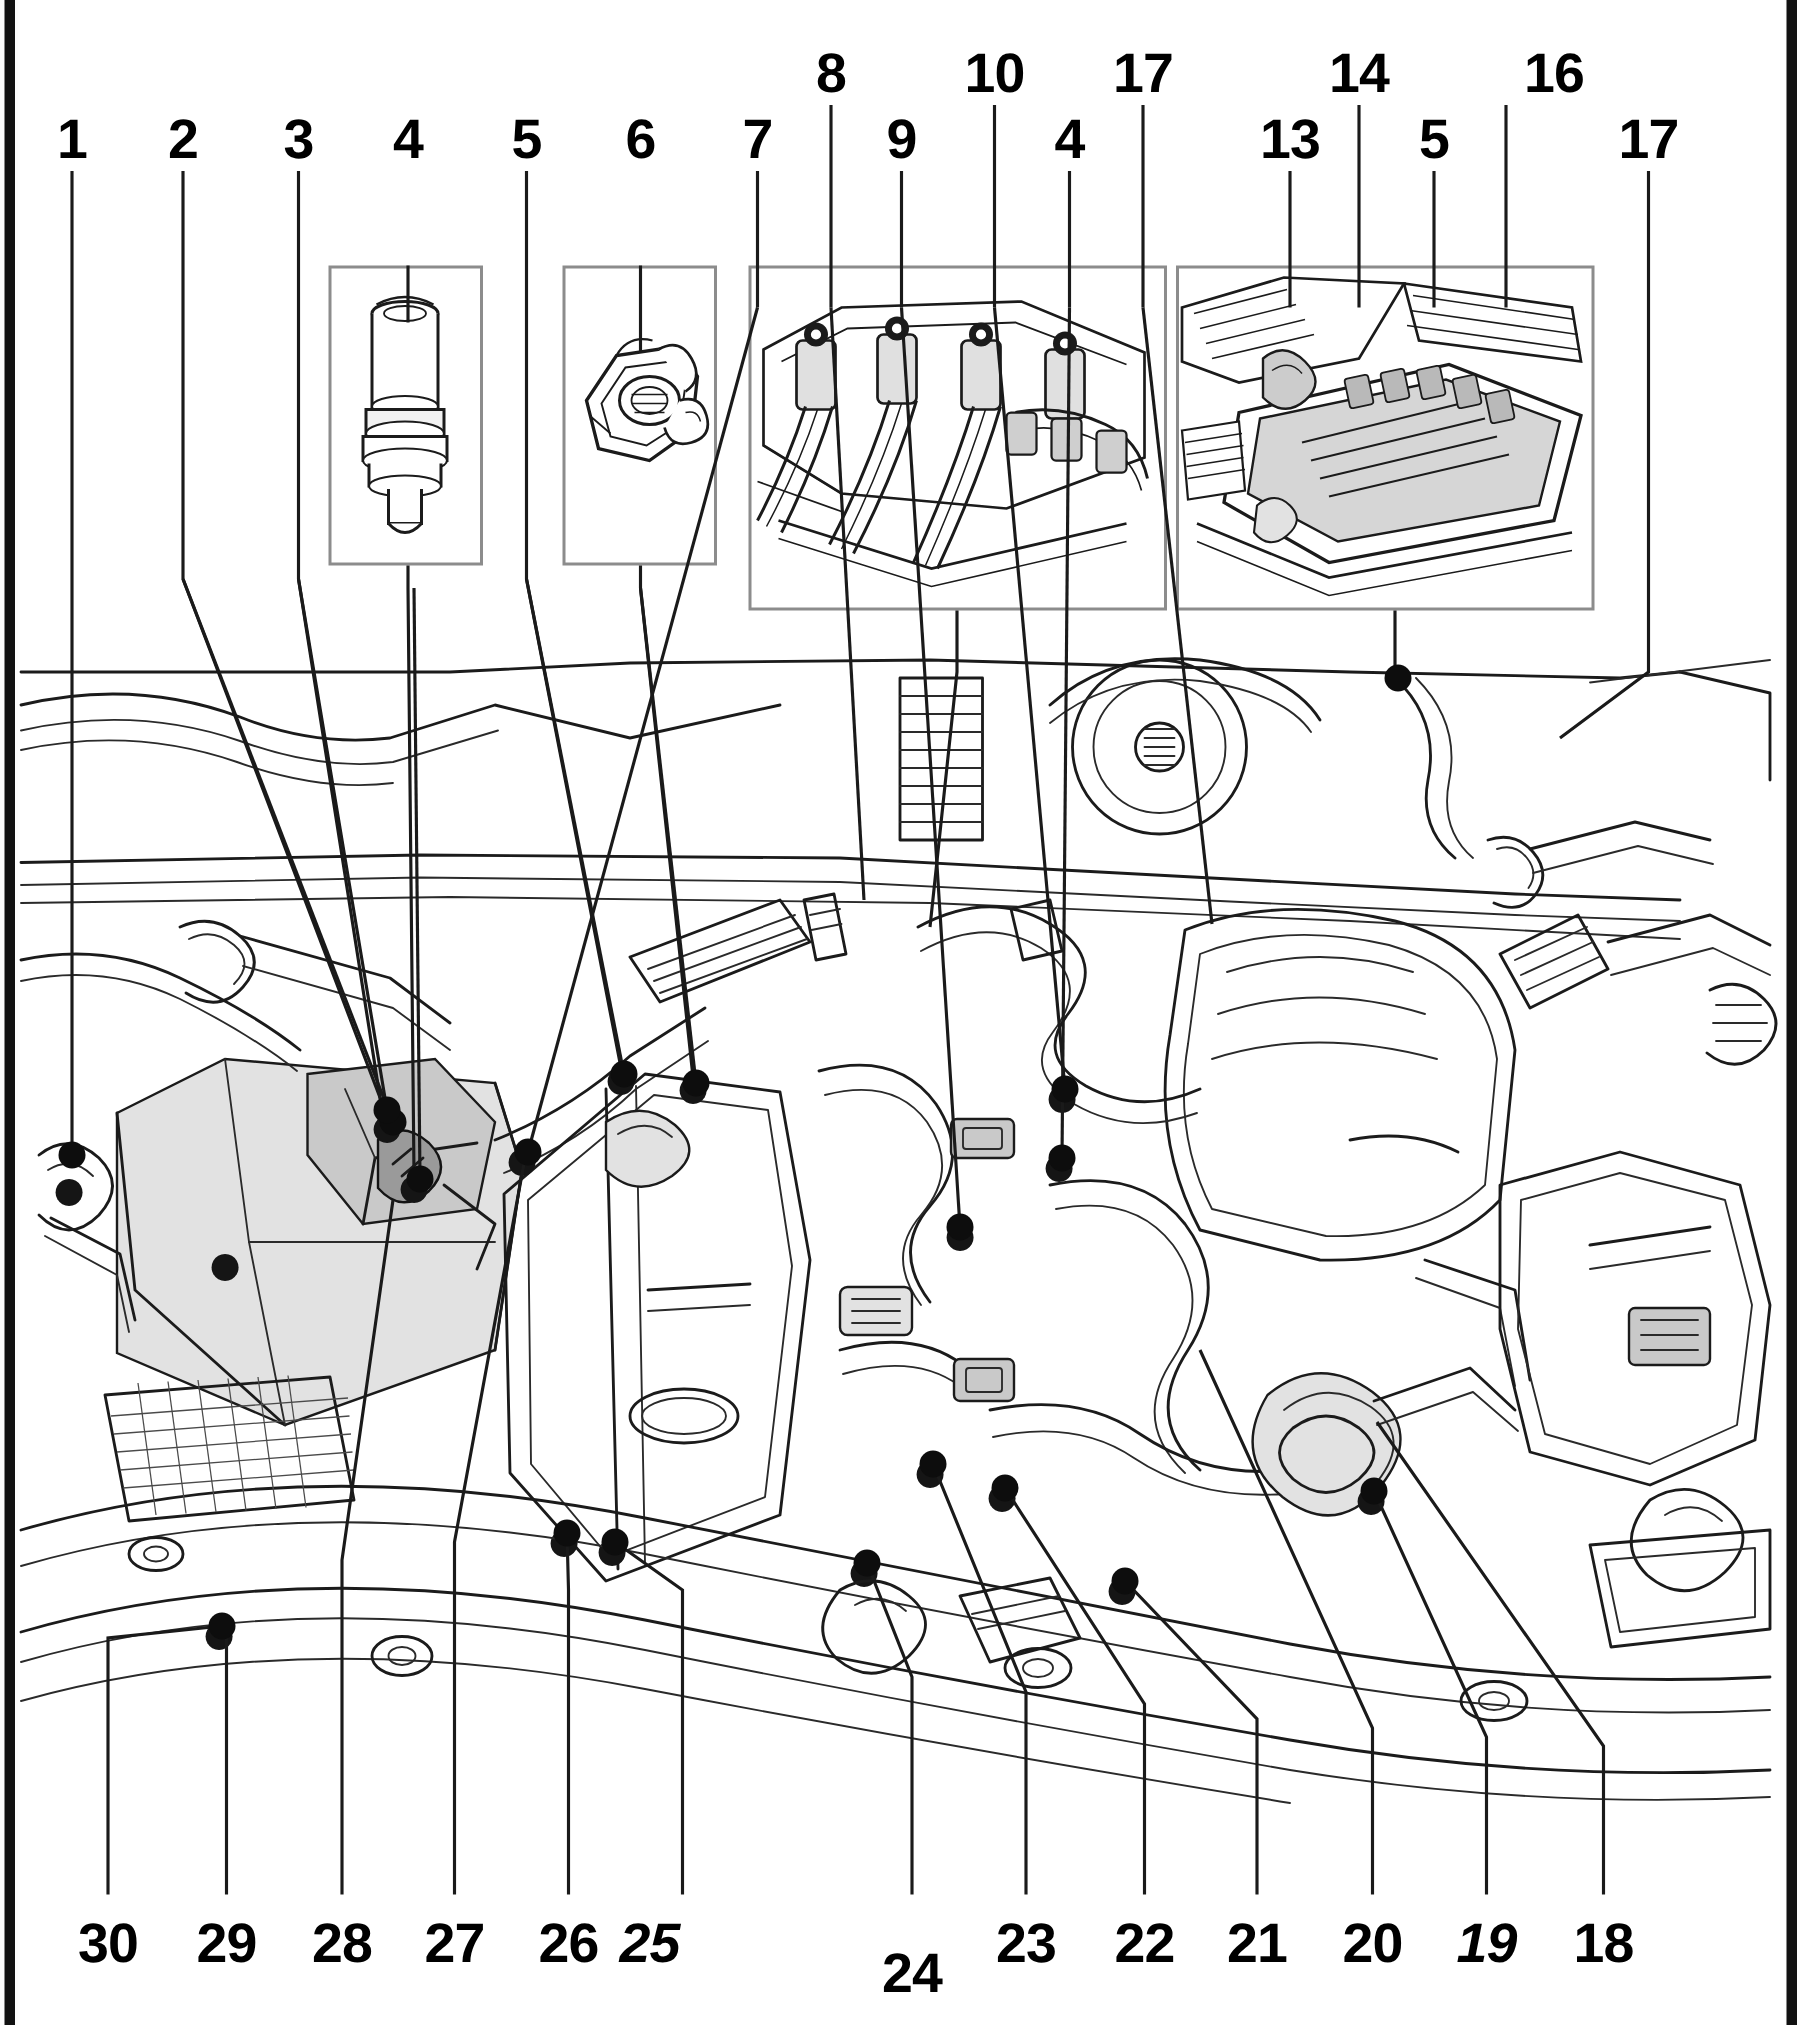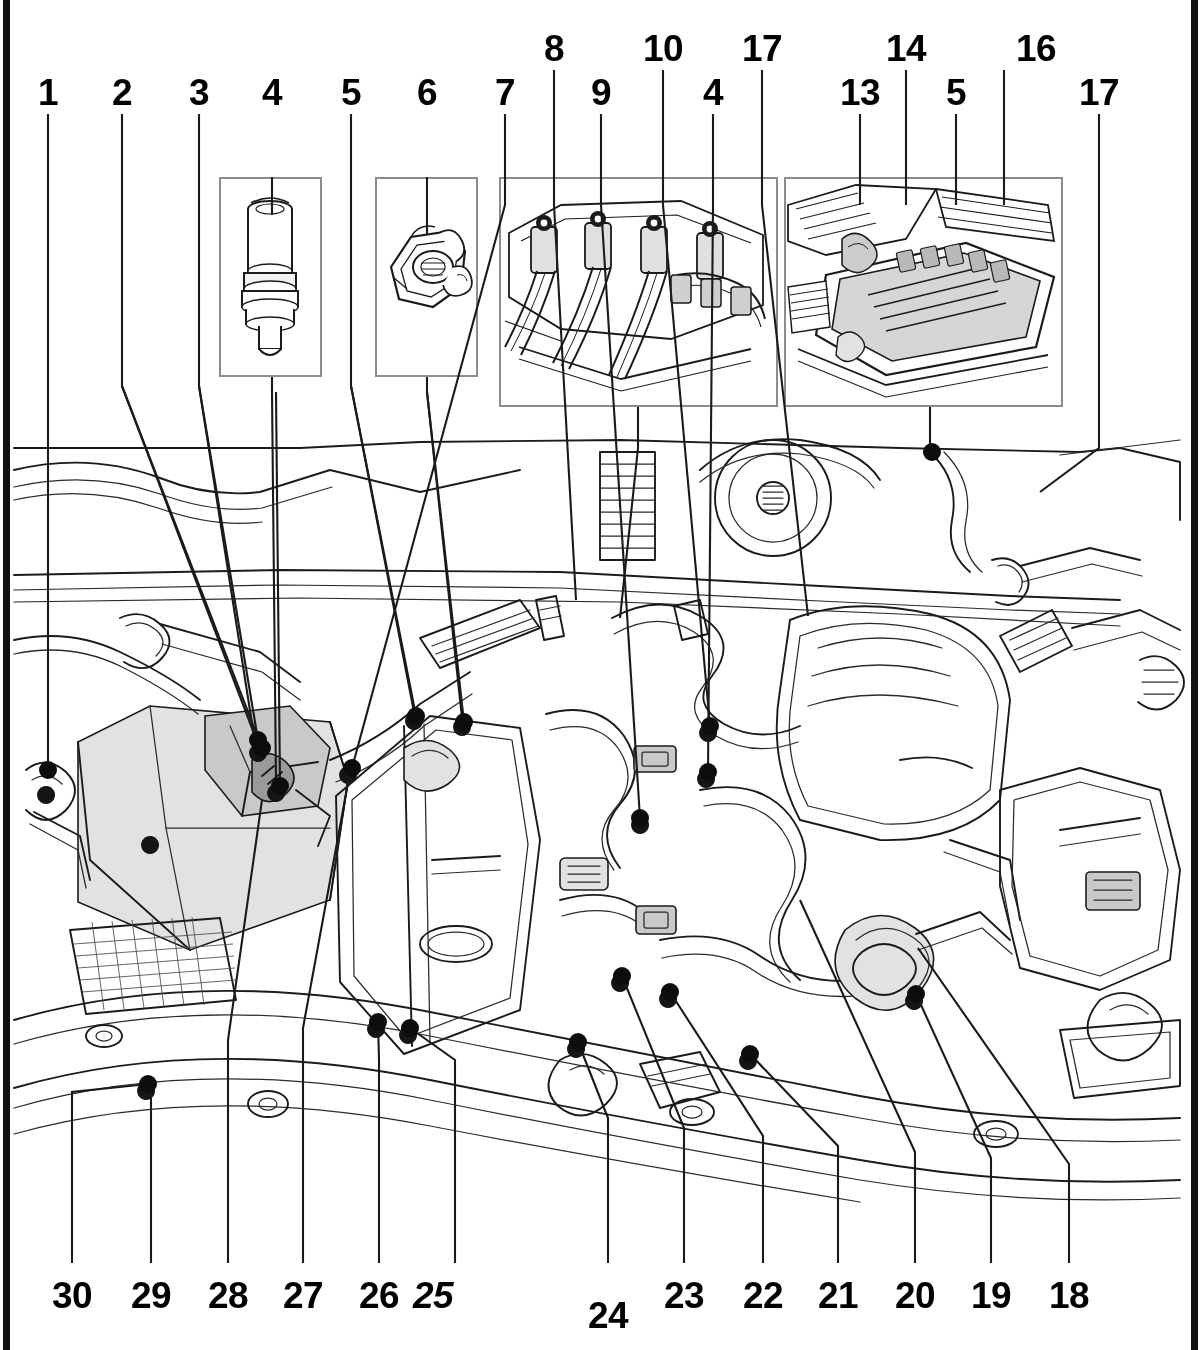--- a/index.html
+++ b/index.html
@@ -594,21 +594,21 @@
       <div class="callout" style="left: 151px; top: 1277px;">29</div>
       <div class="callout" style="left: 228px; top: 1277px;">28</div>
       <div class="callout" style="left: 303px; top: 1277px;">27</div>
       <div class="callout" style="left: 379px; top: 1277px;">26</div>
       <div class="callout" style="left: 433px; top: 1277px; font-style: italic;">25</div>
       <div class="callout" style="left: 608px; top: 1277px; margin-top: 20px;">24</div>
       <div class="callout" style="left: 684px; top: 1277px;">23</div>
       <div class="callout" style="left: 763px; top: 1277px;">22</div>
       <div class="callout" style="left: 838px; top: 1277px;">21</div>
       <div class="callout" style="left: 915px; top: 1277px;">20</div>
-      <div class="callout" style="left: 991px; top: 1277px;">19</div>
+      <div class="callout" style="left: 991px; top: 1277px; font-style: italic;">19</div>
       <div class="callout" style="left: 1069px; top: 1277px;">18</div>
     </div>
 
 <svg width="1200" height="1350" viewBox="0 0 1200 1350" style="position: absolute; left: 0px; top: 0px; pointer-events: none;">
       <line x1="72" y1="1250" x2="72" y2="1263" stroke="#1a1a1a" stroke-width="2.1"></line>
       <line x1="151" y1="1250" x2="151" y2="1263" stroke="#1a1a1a" stroke-width="2.1"></line>
       <line x1="228" y1="1250" x2="228" y2="1263" stroke="#1a1a1a" stroke-width="2.1"></line>
       <line x1="303" y1="1250" x2="303" y2="1263" stroke="#1a1a1a" stroke-width="2.1"></line>
       <line x1="379" y1="1250" x2="379" y2="1263" stroke="#1a1a1a" stroke-width="2.1"></line>
       <line x1="455" y1="1250" x2="455" y2="1263" stroke="#1a1a1a" stroke-width="2.1"></line>

